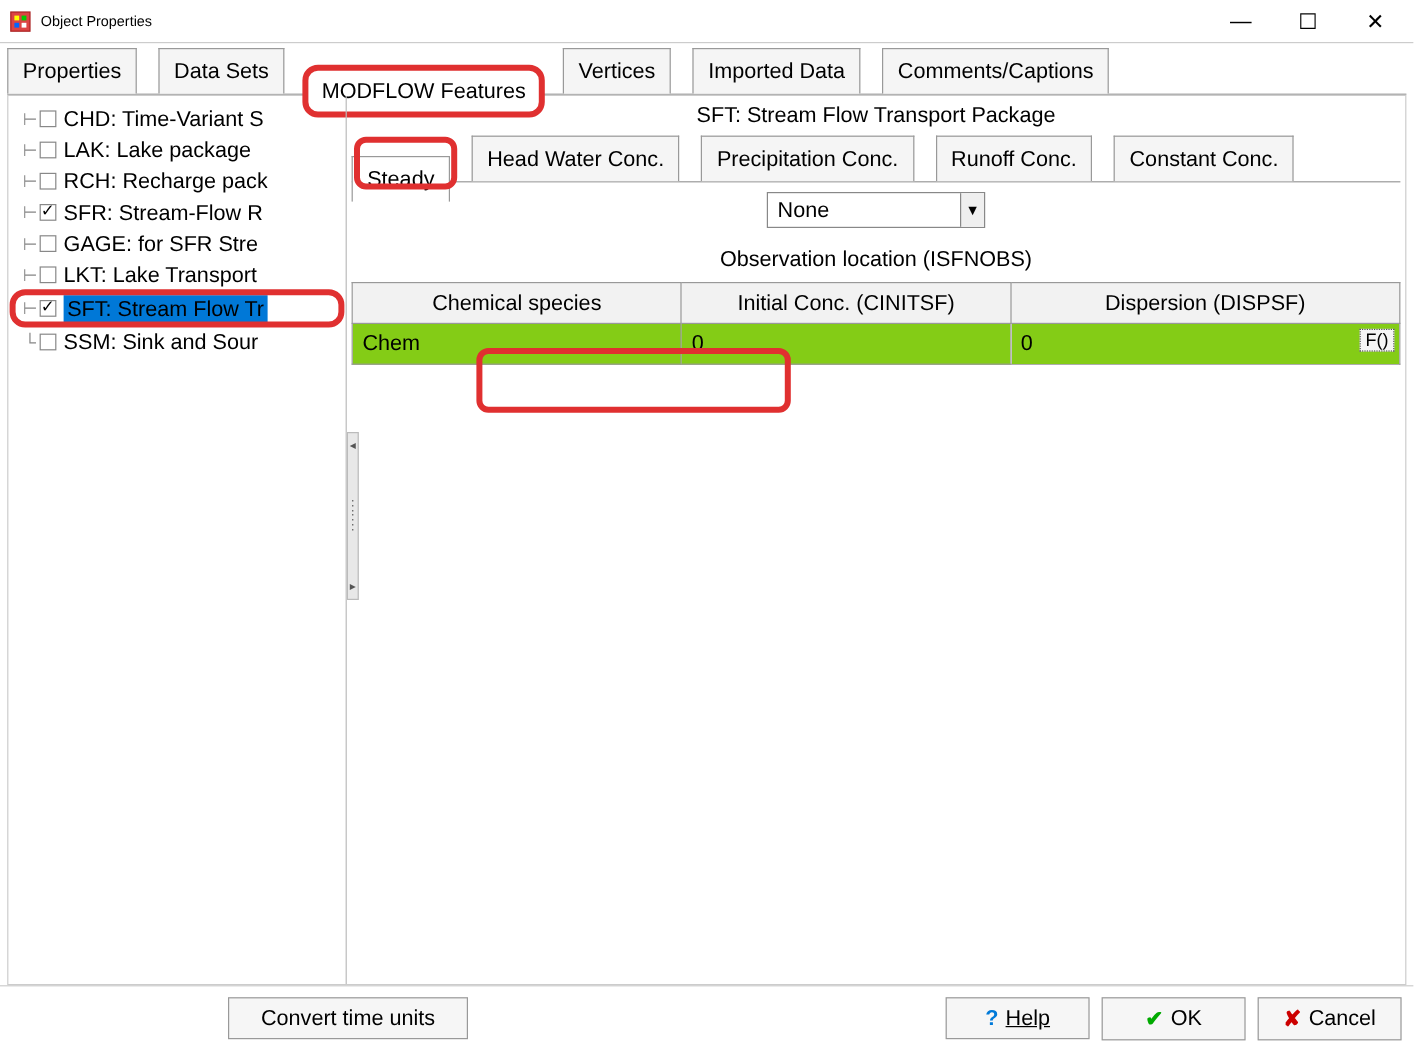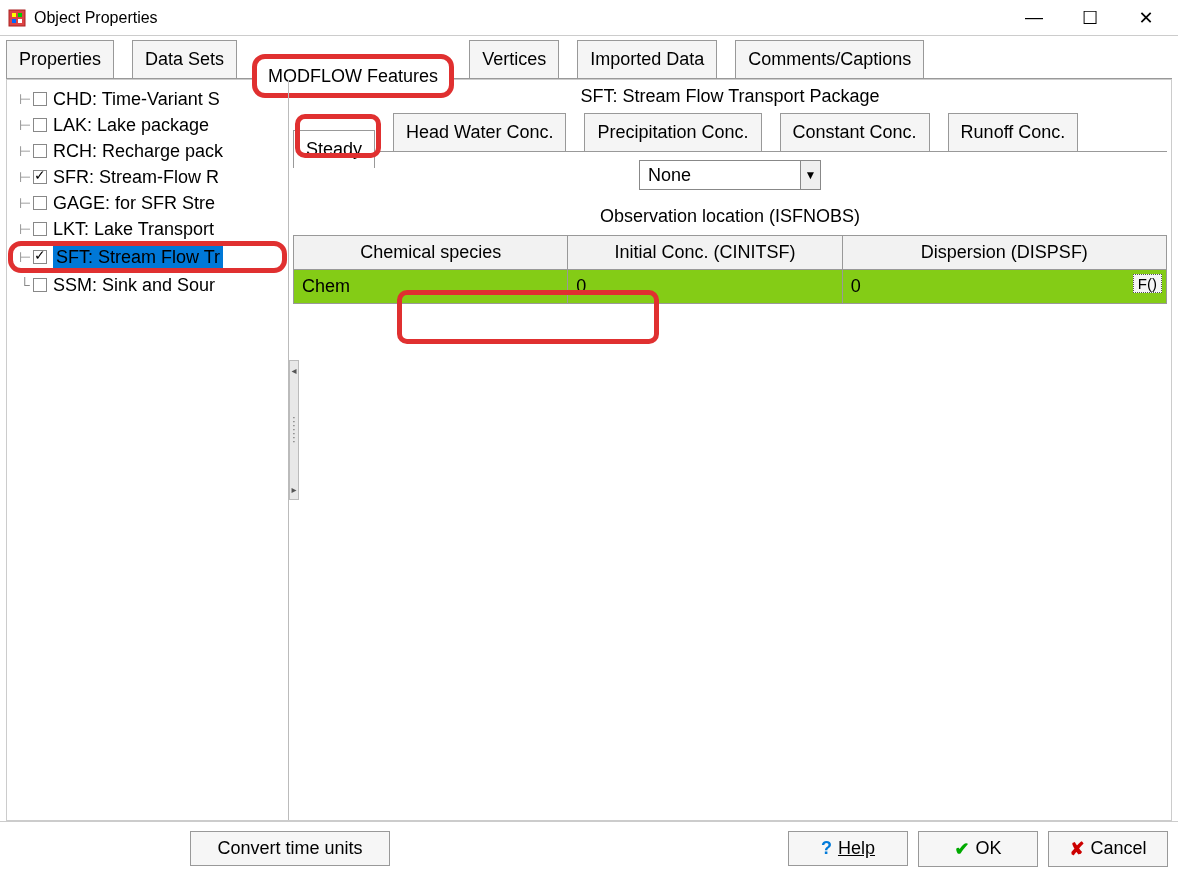--- a/index.html
+++ b/index.html
@@ -17,21 +17,21 @@
     height: 36px;
     display: flex;
     align-items: center;
     padding: 0 8px;
     border-bottom: 1px solid #ccc;
   }
   .titlebar .appicon {
     width: 18px; height: 18px;
     margin-right: 8px;
   }
-  .titlebar .title { flex: 1; font-size: 16px; }
+  .titlebar .title { flex: 1; font-size: 12px; }
   .titlebar .winbtns { display: flex; gap: 24px; padding-right: 8px; }
   .winbtn { width: 32px; text-align: center; cursor: pointer; font-family: Arial, sans-serif; }
 
   .tabrow {
     display: flex;
     border-bottom: 1px solid #999;
     margin: 4px 6px 0 6px;
   }
   .tab {
     border: 1px solid #999;
@@ -307,22 +307,22 @@
       <span class="dots">·<br>·<br>·<br>·<br>·<br>·<br>·</span>
       <span>▸</span>
     </div>
 
     <div class="content-title">SFT: Stream Flow Transport Package</div>
 
     <div class="subtabrow">
       <div class="tab active" id="subtab-steady">Steady</div>
       <div class="tab">Head Water Conc.</div>
       <div class="tab">Precipitation Conc.</div>
+      <div class="tab">Runoff Conc.</div>
       <div class="tab">Constant Conc.</div>
-      <div class="tab">Runoff Conc.</div>
     </div>
     <div class="box-steady" style="left:6px; top:34px; width:86px; height:44px;"></div>
 
     <div class="obsrow">
       <div class="combo">
         <span class="combo-val">None</span>
         <span class="combo-btn">▼</span>
       </div>
       <span>Observation location (ISFNOBS)</span>
     </div>

